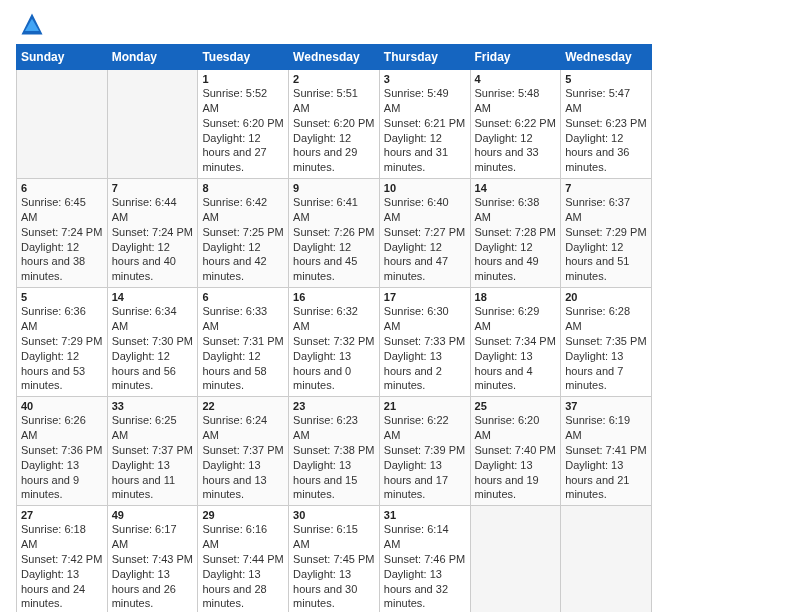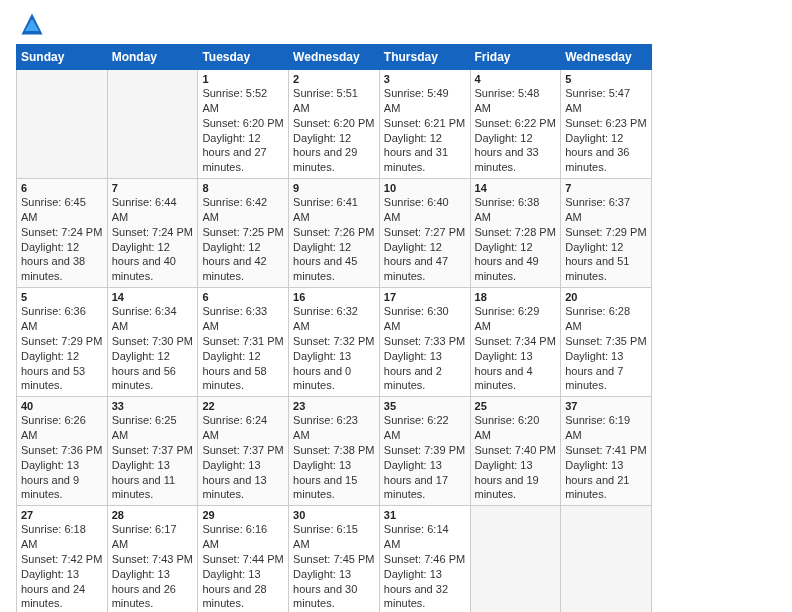--- a/index.html
+++ b/index.html
@@ -234,39 +234,39 @@
           </td>
           <td>
             <span class="day-num">22</span>
             <div class="cell-info">Sunrise: 6:24 AM<br>Sunset: 7:37 PM<br>Daylight: 13 hours and 13 minutes.</div>
           </td>
           <td>
             <span class="day-num">23</span>
             <div class="cell-info">Sunrise: 6:23 AM<br>Sunset: 7:38 PM<br>Daylight: 13 hours and 15 minutes.</div>
           </td>
           <td>
-            <span class="day-num">35</span>
+            <span class="day-num">21</span>
             <div class="cell-info">Sunrise: 6:22 AM<br>Sunset: 7:39 PM<br>Daylight: 13 hours and 17 minutes.</div>
           </td>
           <td>
             <span class="day-num">25</span>
             <div class="cell-info">Sunrise: 6:20 AM<br>Sunset: 7:40 PM<br>Daylight: 13 hours and 19 minutes.</div>
           </td>
           <td>
             <span class="day-num">37</span>
             <div class="cell-info">Sunrise: 6:19 AM<br>Sunset: 7:41 PM<br>Daylight: 13 hours and 21 minutes.</div>
           </td>
         </tr>
         <tr>
           <td>
             <span class="day-num">27</span>
             <div class="cell-info">Sunrise: 6:18 AM<br>Sunset: 7:42 PM<br>Daylight: 13 hours and 24 minutes.</div>
           </td>
           <td>
-            <span class="day-num">28</span>
+            <span class="day-num">49</span>
             <div class="cell-info">Sunrise: 6:17 AM<br>Sunset: 7:43 PM<br>Daylight: 13 hours and 26 minutes.</div>
           </td>
           <td>
             <span class="day-num">29</span>
             <div class="cell-info">Sunrise: 6:16 AM<br>Sunset: 7:44 PM<br>Daylight: 13 hours and 28 minutes.</div>
           </td>
           <td>
             <span class="day-num">30</span>
             <div class="cell-info">Sunrise: 6:15 AM<br>Sunset: 7:45 PM<br>Daylight: 13 hours and 30 minutes.</div>
           </td>

